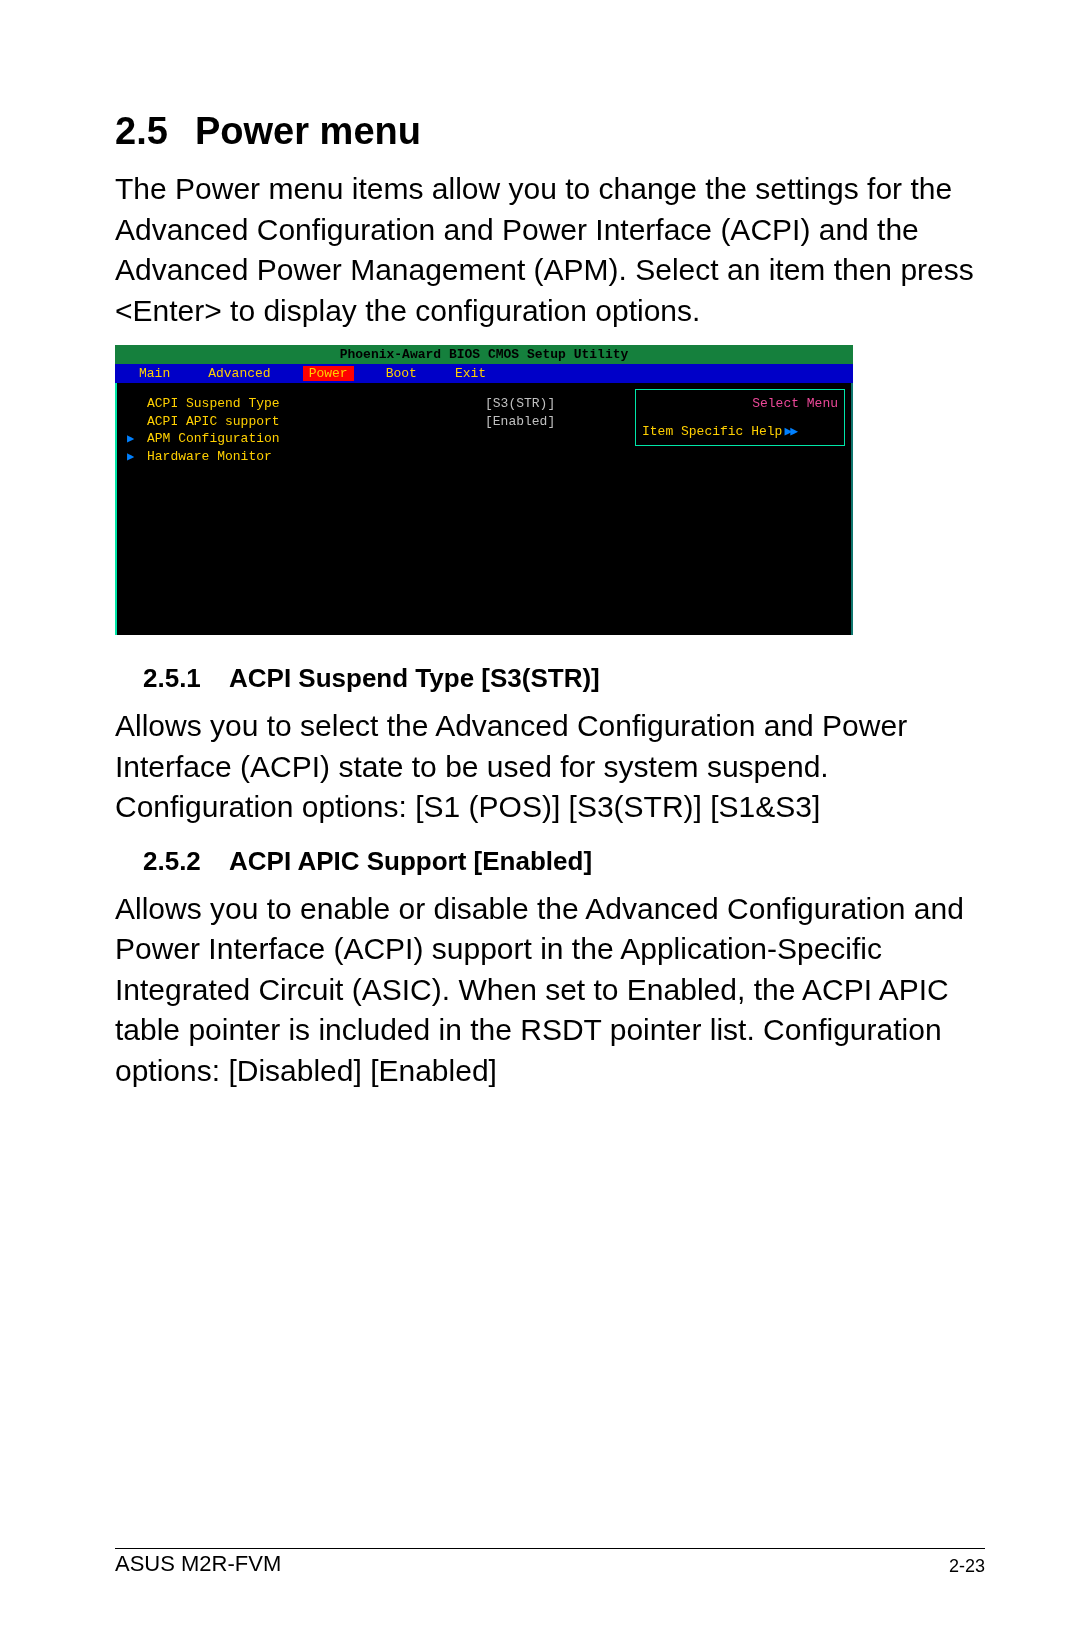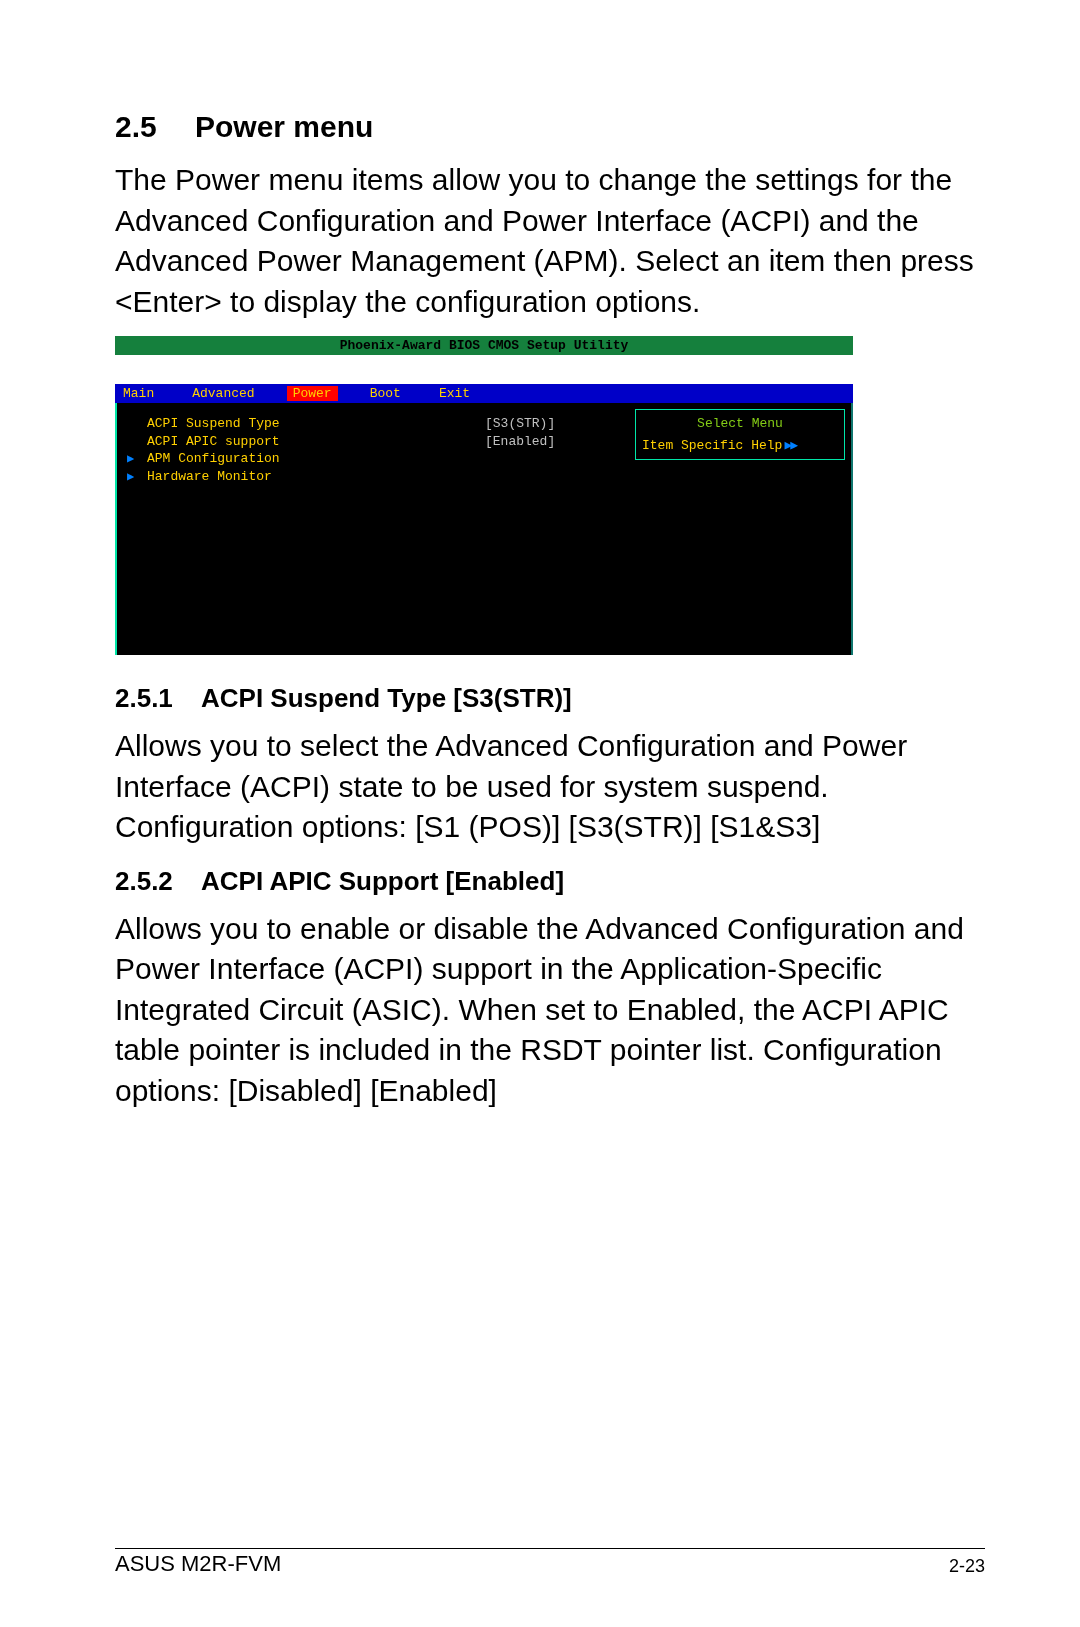--- a/index.html
+++ b/index.html
@@ -1,43 +1,43 @@
 <!DOCTYPE html>
 <html><head>
 <meta charset="utf-8">
 <style>
   * { box-sizing: border-box; margin: 0; padding: 0; }
   html, body { width: 1080px; height: 1627px; background: #fff; }
   body { font-family: Arial, Helvetica, sans-serif; color: #000; }
   .page { padding: 110px 95px 60px 115px; height: 100%; position: relative; }
-  .h1 { font-size: 30px; font-weight: 700; margin-bottom: 16px; }
+  .h1 { font-size: 38px; font-weight: 700; margin-bottom: 16px; }
   .h1 .num { display: inline-block; width: 80px; }
   .para { font-size: 30px; line-height: 1.35; margin-bottom: 14px; }
 
   
   .bios { font-family: "Courier New", monospace; font-size: 13px; width: 738px; margin: 4px 0 28px 0; }
   .bios .title { background: #15803d; color: #000; font-weight: 700; text-align: center; padding: 2px 0; }
-  .bios .menubar { background: #0000c8; color: #ffd000; display: flex; padding: 2px 8px; gap: 20px; margin-top: 29px; }
+  .bios .menubar { background: #0000c8; color: #ffd000; display: flex; padding: 2px 24px; gap: 20px; }
   .bios .menubar .tab { margin-right: 18px; }
   .bios .menubar .tab.active { background: #ff0000; color: #ffd000; padding: 0 6px; margin-left: -6px; margin-right: 12px; }
   .bios .body { display: flex; background: #000; border-left: 2px solid #00e6a8; border-right: 2px solid #0f766e; }
   .bios .left { flex: 1; padding: 12px 10px; min-height: 252px; }
   .bios .row { display: flex; align-items: baseline; line-height: 1.35; }
   .bios .arrow { width: 20px; color: #0080ff; font-size: 12px; }
   .bios .label { flex: 1; color: #ffd000; }
   .bios .val { width: 140px; color: #c0c0c0; }
   .bios .right { width: 210px; margin: 6px 6px 6px 0; display: flex; flex-direction: column; }
   .bios .rbox { border: 1px solid #00e6a8; padding: 6px; }
-  .bios .rtitle { color: #84cc16; text-align: center; margin-bottom: 6px; }
+  .bios .rtitle { color: #ec4899; text-align: right; margin-bottom: 12px; }
   .bios .rhelp { color: #ffd000; }
   .bios .rhelp .tri { color: #0080ff; letter-spacing: -2px; margin-left: 2px; }
   .bios .footer { background: #00e6a8; color: #0000b0; display: grid; grid-template-columns: 120px 170px 230px 1fr; padding: 3px 12px; line-height: 1.35; }
 
   .h2 { font-size: 26px; font-weight: 700; margin: 18px 0 12px 0; }
-  .h2 .num { display: inline-block; width: 86px; }
+  .h2 .num { display: inline-block; width: 86px; margin-left: 28px; }
 
   .footline { position: absolute; bottom: 78px; left: 115px; right: 95px; border-top: 1px solid #000; }
   .footl { position: absolute; bottom: 50px; left: 115px; font-size: 22px; }
   .footr { position: absolute; bottom: 50px; right: 95px; font-size: 18px; }
 </style>
 </head>
 <body>
 
 <div class="page">
 

